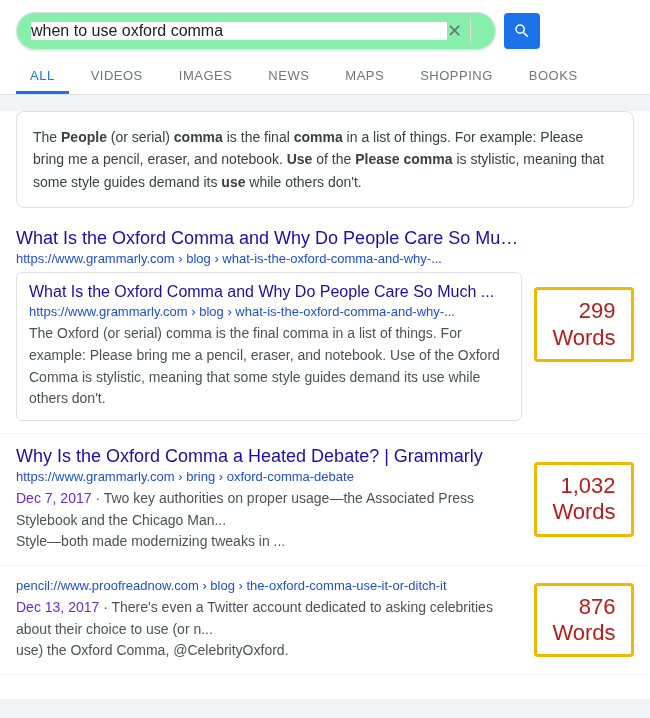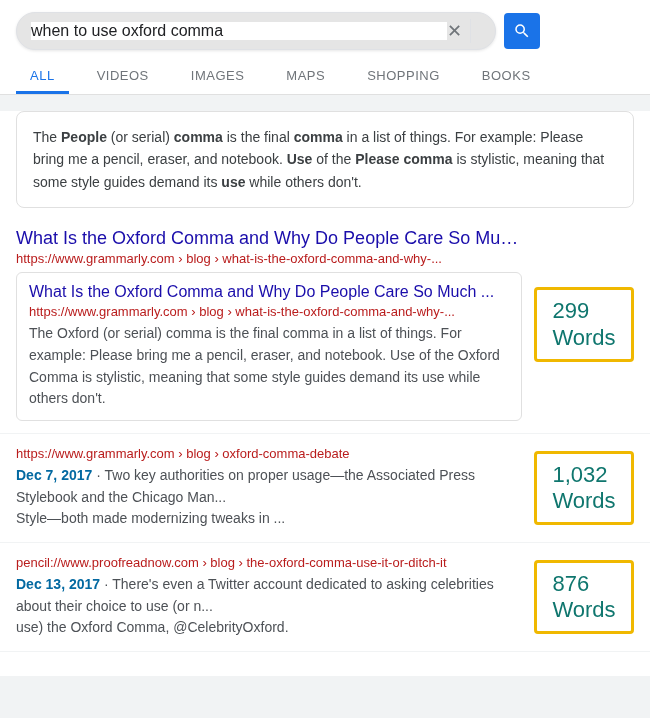--- a/index.html
+++ b/index.html
@@ -24,21 +24,21 @@
       margin-bottom: 10px;
     }
 
     .search-box {
       display: flex;
       align-items: center;
       border: 1px solid #dfe1e5;
       border-radius: 24px;
       padding: 6px 14px;
       width: 480px;
-      background: #e5e5e5;
+      background: #86efac;
       box-shadow: 0 1px 3px rgba(0,0,0,0.1);
     }
 
     .search-input {
       border: none;
       outline: none;
       font-size: 16px;
       flex: 1;
       color: #202124;
     }
@@ -61,21 +61,21 @@
       justify-content: center;
       cursor: pointer;
     }
 
     .search-icon-svg {
       fill: #fff;
     }
 
     .nav-tabs {
       display: flex;
-      gap: 14px;
+      gap: 8px;
     }
 
     .nav-tab {
       padding: 8px 14px;
       font-size: 13px;
       color: #70757a;
       cursor: pointer;
       border-bottom: 3px solid transparent;
       text-transform: uppercase;
       font-weight: 500;
@@ -128,48 +128,48 @@
       text-decoration: none;
       display: block;
       margin-bottom: 2px;
       white-space: nowrap;
       overflow: hidden;
       text-overflow: ellipsis;
     }
 
     .result-url {
       font-size: 13px;
-      color: #b91c1c;
+      color: #1d4ed8;
       margin-bottom: 4px;
     }
 
     .result-snippet {
       font-size: 14px;
       color: #4d5156;
       line-height: 1.55;
     }
 
     .result-date {
-      font-weight: 700;
-      color: #0369a1;
+      font-weight: 400;
+      color: #6d28d9;
     }
 
     .word-badge {
       border: 3px solid #f0b800;
       border-radius: 4px;
       min-width: 100px;
       width: 100px;
       margin-left: 12px;
       display: flex;
       align-items: center;
       justify-content: center;
-      text-align: left;
+      text-align: right;
       font-size: 22px;
       font-weight: 400;
-      color: #0f766e;
+      color: #b91c1c;
       line-height: 1.2;
       padding: 8px 4px;
       flex-shrink: 0;
       align-self: center;
     }
   </style>
 </head>
 <body>
 
 <div class="header">
@@ -182,20 +182,21 @@
     <button class="search-btn">
       <svg width="18" height="18" viewBox="0 0 24 24" class="search-icon-svg">
         <path d="M15.5 14h-.79l-.28-.27A6.471 6.471 0 0 0 16 9.5 6.5 6.5 0 1 0 9.5 16c1.61 0 3.09-.59 4.23-1.57l.27.28v.79l5 4.99L20.49 19l-4.99-5zm-6 0C7.01 14 5 11.99 5 9.5S7.01 5 9.5 5 14 7.01 14 9.5 11.99 14 9.5 14z"></path>
       </svg>
     </button>
   </div>
   <nav class="nav-tabs">
     <div class="nav-tab active">ALL</div>
     <div class="nav-tab">VIDEOS</div>
     <div class="nav-tab">IMAGES</div>
+    <div class="nav-tab">NEWS</div>
     <div class="nav-tab">MAPS</div>
     <div class="nav-tab">SHOPPING</div>
     <div class="nav-tab">BOOKS</div>
   </nav>
 </div>
 
 <div class="main-content">
 
   <div class="featured-snippet">
     <span>
@@ -217,21 +218,22 @@
           </div>
         </div>
       </div>
       <div class="word-badge">299<br>Words</div>
     </div>
   </div>
 
   <div class="result-item">
     <div class="result-row">
       <div class="result-content">
-        <div class="result-url">https://www.grammarly.com › blog › oxford-comma-debate</div>
+        <a class="result-title" href="#">Why Is the Oxford Comma a Heated Debate? | Grammarly</a>
+        <div class="result-url">https://www.grammarly.com › bring › oxford-comma-debate</div>
         <div class="result-snippet">
           <span class="result-date">Dec 7, 2017</span> · Two key authorities on proper usage—the Associated Press Stylebook and the Chicago Man...<br>
           Style—both made modernizing tweaks in ...
         </div>
       </div>
       <div class="word-badge">1,032<br>Words</div>
     </div>
   </div>
 
   <div class="result-item">

